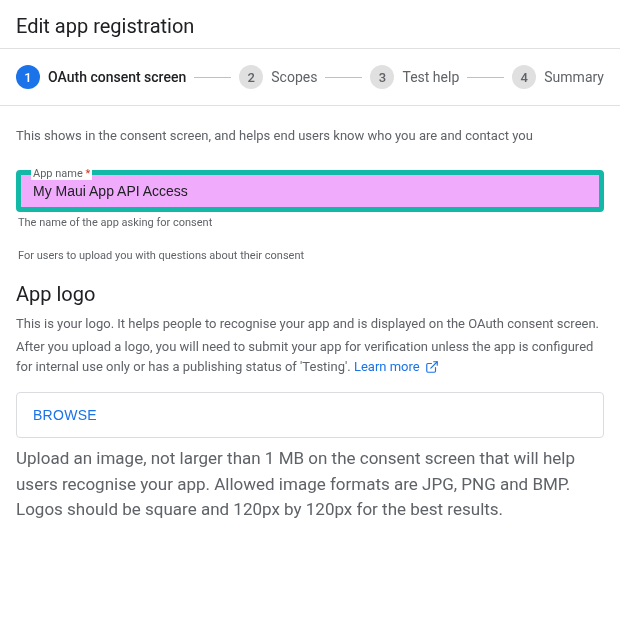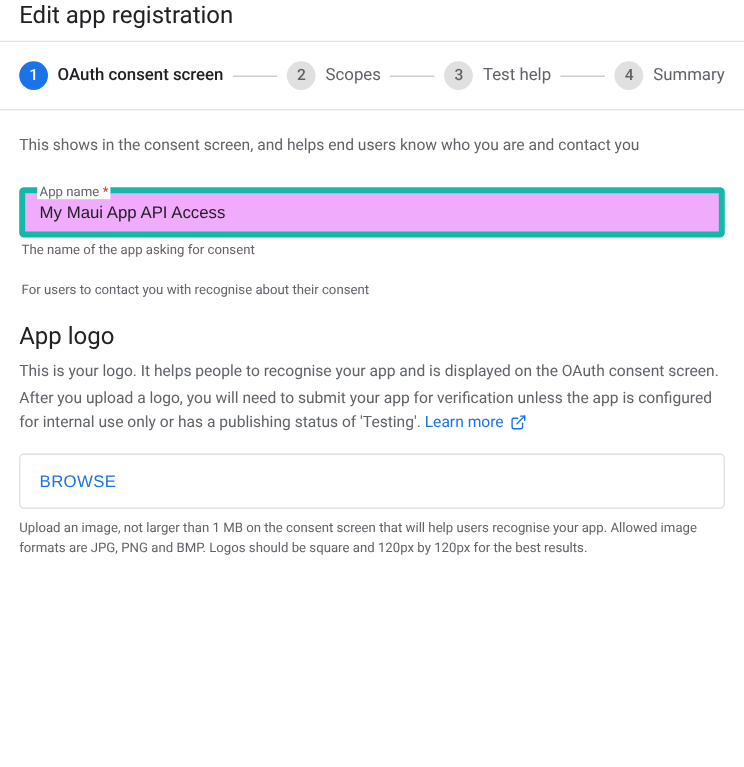--- a/index.html
+++ b/index.html
@@ -5,21 +5,21 @@
     * { box-sizing: border-box; margin: 0; padding: 0; }
     body {
       font-family: 'Google Sans', Roboto, Arial, sans-serif;
       font-size: 14px;
       color: #202124;
       background: #fff;
       width: 620px;
       min-height: 639px;
     }
     .page-header {
-      padding: 0 16px 10px 16px;
+      padding: 14px 16px 10px 16px;
       border-bottom: 1px solid #e0e0e0;
     }
     .page-title {
       font-size: 20px;
       font-weight: 400;
       color: #202124;
     }
     .stepper {
       display: flex;
       align-items: center;
@@ -178,21 +178,21 @@
       font-size: 14px;
       font-weight: 500;
       color: #1a73e8;
       background: none;
       border: none;
       cursor: pointer;
       letter-spacing: 0.02em;
       text-transform: uppercase;
     }
     .upload-hint {
-      font-size: 11px;
+      font-size: 17px;
       color: #5f6368;
       line-height: 1.5;
     }
     .external-link-icon {
       display: inline-block;
       width: 14px;
       height: 14px;
       vertical-align: middle;
       margin-left: 2px;
     }
@@ -246,21 +246,21 @@
     <div class="field-wrapper">
       <div class="field-label-float">
         <span>App name</span><span class="required"> *</span>
       </div>
       <input type="text" class="field-input" value="My Maui App API Access" style="">
     </div>
     <div class="field-hint">The name of the app asking for consent</div>
   </div>
 
   <div class="field-group">
-    <div class="field-hint">For users to contact you with recognise about their consent</div>
+    <div class="field-hint">For users to upload you with questions about their consent</div>
   </div>
 
   <div class="app-logo-section">
     <h2 class="app-logo-title">App logo</h2>
     <p class="app-logo-desc">This is your logo. It helps people to recognise your app and is displayed on the OAuth consent screen.</p>
     <p class="app-logo-desc">
       <span>After you upload a logo, you will need to submit your app for verification unless the app is configured for internal use only or has a publishing status of 'Testing'.</span>
       <a href="#">
         <span>Learn more</span>
         <svg class="external-link-icon" viewBox="0 0 24 24" fill="none" stroke="#1a73e8" stroke-width="2" stroke-linecap="round" stroke-linejoin="round">

